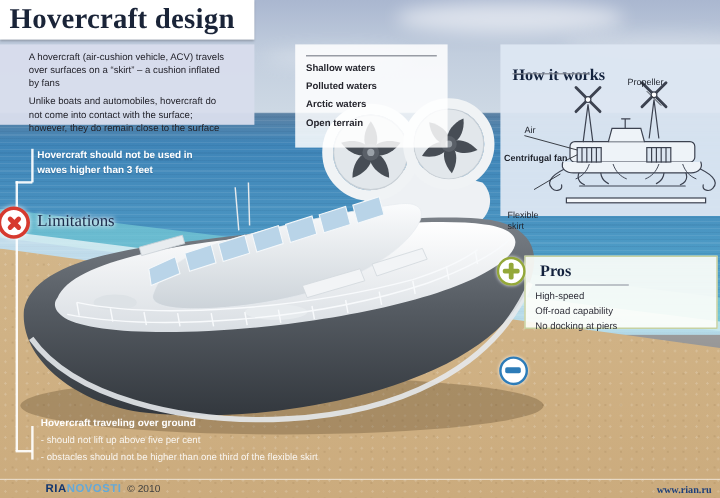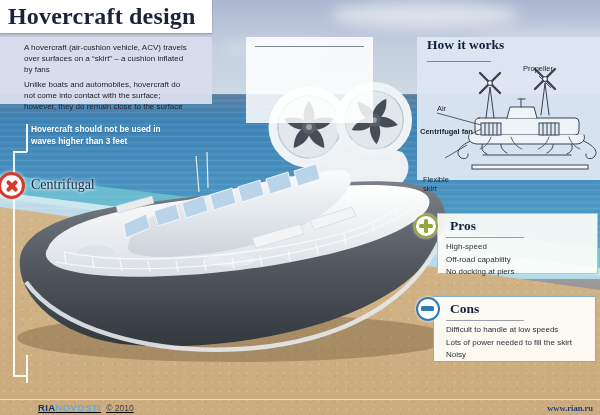--- a/index.html
+++ b/index.html
@@ -37,21 +37,21 @@
   .panel-h{margin:0;font-family:"Liberation Serif",serif;font-weight:700;font-size:13.5px;color:#13223d;}
   .rule{height:1px;background:#80858f;border:none;margin:4px 0 5px 0;}
 
   .where-box{position:absolute;left:246px;top:37px;width:127px;height:86px;
          background:rgba(255,255,255,.85);padding:5px 9px;}
   .where-box ul{list-style:none;margin:2px 0 0 0;padding:0;}
   .where-box li{font-size:8px;font-weight:700;color:#26262e;margin:0 0 6.2px 0;}
 
   .how-box{position:absolute;left:417px;top:37px;width:183px;height:143px;
          background:rgba(221,231,242,.95);}
-  .how-box .panel-h{position:absolute;left:10px;top:0;}
+  .how-box .panel-h{position:absolute;left:10px;top:18px;}
   .how-box .rule{position:absolute;left:10px;top:24px;width:64px;margin:0;}
   .how-label{position:absolute;font-size:7.5px;color:#1e222b;line-height:1.15;}
   .diagram-svg{position:absolute;left:0;top:0;}
 
   
   .connector{position:absolute;background:rgba(255,255,255,.92);}
   .x-badge{position:absolute;left:-2px;top:172px;width:27px;height:27px;border-radius:50%;
          background:#ffffff;border:3px solid #d63a2f;box-shadow:0 0 4px rgba(255,255,255,.8);}
   .x-badge .xbar{position:absolute;left:3.5px;top:8.5px;width:14px;height:4px;border-radius:2px;background:#d63a2f;}
   .limitations-label{position:absolute;left:31px;top:177px;font-family:"Liberation Serif",serif;
@@ -73,21 +73,21 @@
   .pc-list li{font-size:8px;color:#30303a;margin:0 0 3.6px 0;}
   .badge{position:absolute;width:24px;height:24px;border-radius:50%;background:#ffffff;}
   .plus-badge{left:414px;top:214px;border:2.5px solid #94a839;box-shadow:0 0 3px rgba(255,255,255,.9);}
   .plus-badge .h{position:absolute;left:2.5px;top:7.5px;width:14px;height:4px;background:#94a839;border-radius:1.5px;}
   .plus-badge .v{position:absolute;left:7.5px;top:2.5px;width:4px;height:14px;background:#94a839;border-radius:1.5px;}
   .minus-badge{left:416px;top:297px;border:2.5px solid #2d7cb8;box-shadow:0 0 3px rgba(255,255,255,.9);}
   .minus-badge .h{position:absolute;left:3px;top:7px;width:13px;height:5px;background:#2d7cb8;border-radius:1.5px;}
 
   
   .footer-line{position:absolute;left:0;top:399px;width:600px;height:1px;background:rgba(255,255,255,.55);}
-  .brand{position:absolute;left:38px;top:402px;font-size:9.5px;font-weight:700;letter-spacing:.4px;text-decoration:underline;}
+  .brand{position:absolute;left:38px;top:402px;font-size:9.5px;font-weight:700;letter-spacing:.4px;}
   .brand .ria{color:#12356e;}
   .brand .novosti{color:#64a9d9;}
   .brand .copy{color:#3f3f3f;font-weight:400;font-size:8.5px;margin-left:5px;letter-spacing:0;}
   .site{position:absolute;right:7px;top:403px;font-size:8.5px;font-weight:700;color:#1d3f7b;text-decoration:none;font-family:Liberation Serif, serif;}
 
   svg{display:block;}
 </style>
 </head>
 <body>
 
@@ -190,20 +190,26 @@
   <div class="title-banner">
     <h1>Hovercraft design</h1>
   </div>
   <div class="intro-box">
     <p>A hovercraft (air-cushion vehicle, ACV) travels over surfaces on a “skirt” – a cushion inflated by fans</p>
     <p>Unlike boats and automobiles, hovercraft do not come into contact with the surface; however, they do remain close to the surface</p>
   </div>
 
   <div class="where-box">
     <hr class="rule">
+    <ul>
+      <li>Shallow waters</li>
+      <li>Polluted waters</li>
+      <li>Arctic waters</li>
+      <li>Open terrain</li>
+    </ul>
   </div>
 
   <div class="how-box">
     <svg class="diagram-svg" viewBox="0 0 183 143" width="183" height="143">
       <g stroke="#3c4250" stroke-width="1" fill="none" stroke-linecap="round">
 
         <rect x="55" y="128" width="116" height="4" fill="#f5f8fb"></rect>
 
         <path d="M58,102 C45,107 37,114 43,120 C46,123 52,122 51,117"></path>
         <path d="M70,100 C63,108 63,114 70,117"></path>
@@ -262,46 +268,44 @@
   <div class="connector" style="left:13px;top:151px;width:1.5px;height:225px;"></div>
   <div class="connector" style="left:13px;top:375px;width:14px;height:1.5px;"></div>
   <div class="connector" style="left:26px;top:355px;width:1.5px;height:28px;"></div>
 
   <div class="waves-note">Hovercraft should not be used in waves higher than 3 feet</div>
 
   <div class="x-badge">
     <div class="xbar" style="transform:rotate(45deg);"></div>
     <div class="xbar" style="transform:rotate(-45deg);"></div>
   </div>
-  <div class="limitations-label">Centrifugal</div>
-
+  <div class="limitations-label">Limitations</div>
+
+  <div class="ground-note">
+    <p class="gh">Hovercraft traveling over ground</p>
+    <ul>
+      <li>- should not lift up above five per cent</li>
+      <li>- obstacles should not be higher than one third of the flexible skirt</li>
+    </ul>
+  </div>
 
   <div class="pros-box">
     <h2 class="panel-h" style="padding-left:4px;">Pros</h2>
     <hr class="pc-rule">
     <ul class="pc-list">
       <li>High-speed</li>
       <li>Off-road capability</li>
       <li>No docking at piers</li>
     </ul>
   </div>
   <div class="badge plus-badge">
       <div class="h"></div>
       <div class="v"></div>
     </div>
 
-  <div class="cons-box">
-    <h2 class="panel-h" style="padding-left:4px;">Cons</h2>
-    <hr class="pc-rule">
-    <ul class="pc-list">
-      <li>Difficult to handle at low speeds</li>
-      <li>Lots of power needed to fill the skirt</li>
-      <li>Noisy</li>
-    </ul>
-  </div>
   <div class="badge minus-badge">
       <div class="h"></div>
     </div>
 
   <div class="footer-line"></div>
   <div class="brand">
     <span class="ria">RIA</span><span class="novosti">NOVOSTI</span><span class="copy">© 2010</span>
   </div>
   <a class="site" href="#">www.rian.ru</a>
 

